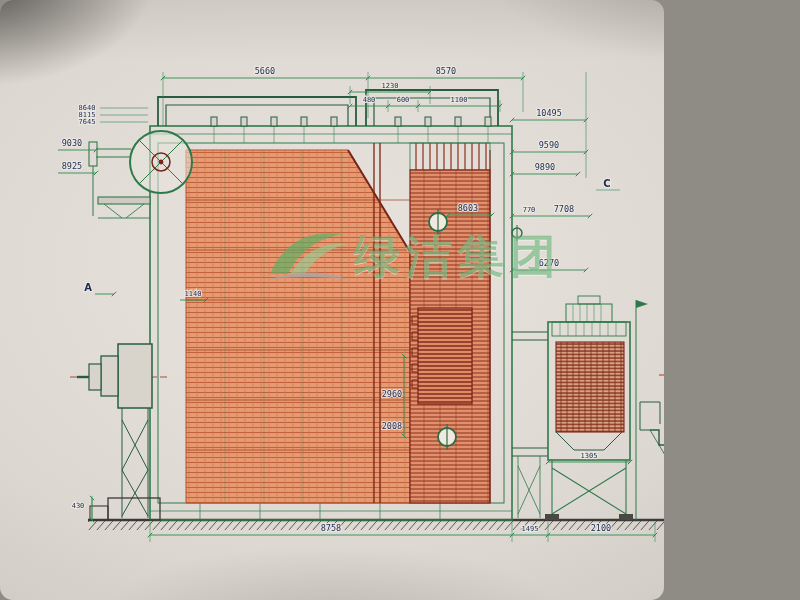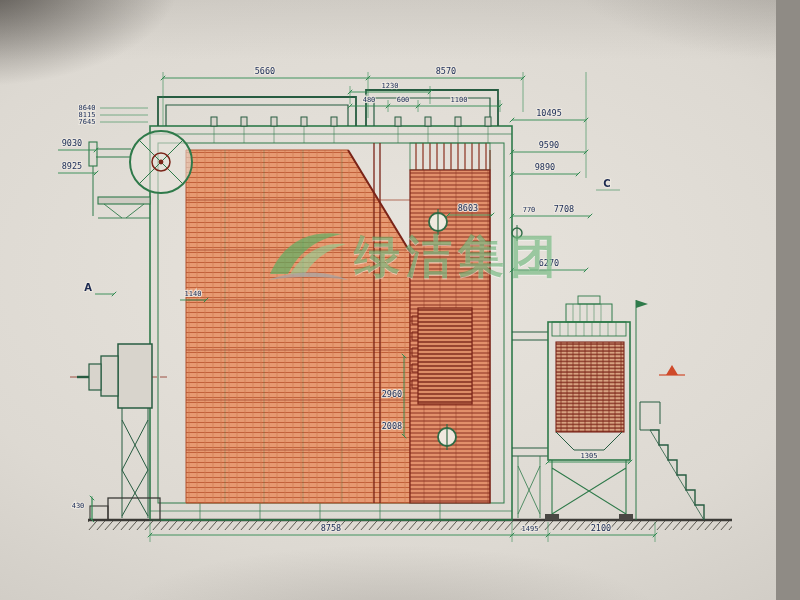--- a/index.html
+++ b/index.html
@@ -1,19 +1,20 @@
 <!DOCTYPE html>
 <html><head>
 <meta charset="utf-8">
 <style>
   html,body { margin:0; padding:0; background:#8f8b85; }
   .photo {
-    position:relative; width:776px; height:600px; overflow:hidden;
+    position:relative; width:664px; height:600px; overflow:hidden;
     background: radial-gradient(120% 95% at 50% 45%, #e8e4dd 0%, #ddd9d2 50%, #ccc8c1 82%, #b1ada6 100%);
     font-family:"DejaVu Sans", sans-serif;
+    border-radius:13px;
   }
   .photo::before {
     content:""; position:absolute; inset:0; pointer-events:none;
     background:
       radial-gradient(42% 28% at -3% -3%, rgba(38,34,30,0.72), rgba(38,34,30,0) 62%),
       radial-gradient(50% 25% at 103% -5%, rgba(95,90,84,0.28), rgba(95,90,84,0) 60%),
       radial-gradient(60% 22% at 50% 104%, rgba(95,90,84,0.22), rgba(95,90,84,0) 60%),
       linear-gradient(180deg, rgba(120,116,110,0.14), rgba(120,116,110,0) 10%);
   }
   svg.sheet { position:absolute; left:0; top:0; }

